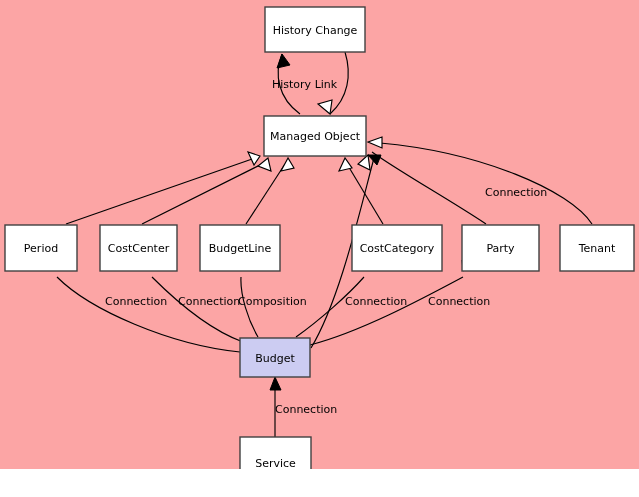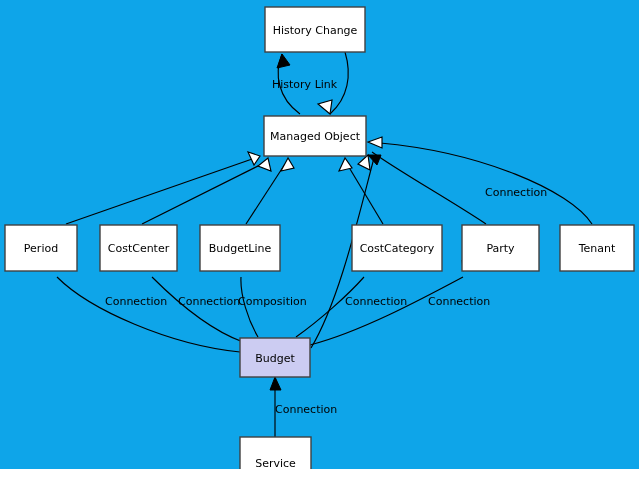--- a/index.html
+++ b/index.html
@@ -8,21 +8,21 @@
     padding: 0;
     background: #ffffff;
   }
   body {
     font-family: "DejaVu Sans", "Liberation Sans", sans-serif;
   }
   #diagram-canvas {
     position: relative;
     width: 639px;
     height: 469px;
-    background: #0ea5e9;
+    background: #fca5a5;
     overflow: hidden;
   }
   svg#diagram-svg {
     position: absolute;
     left: 0;
     top: 0;
     width: 639px;
     height: 497px;
     display: block;
   }

